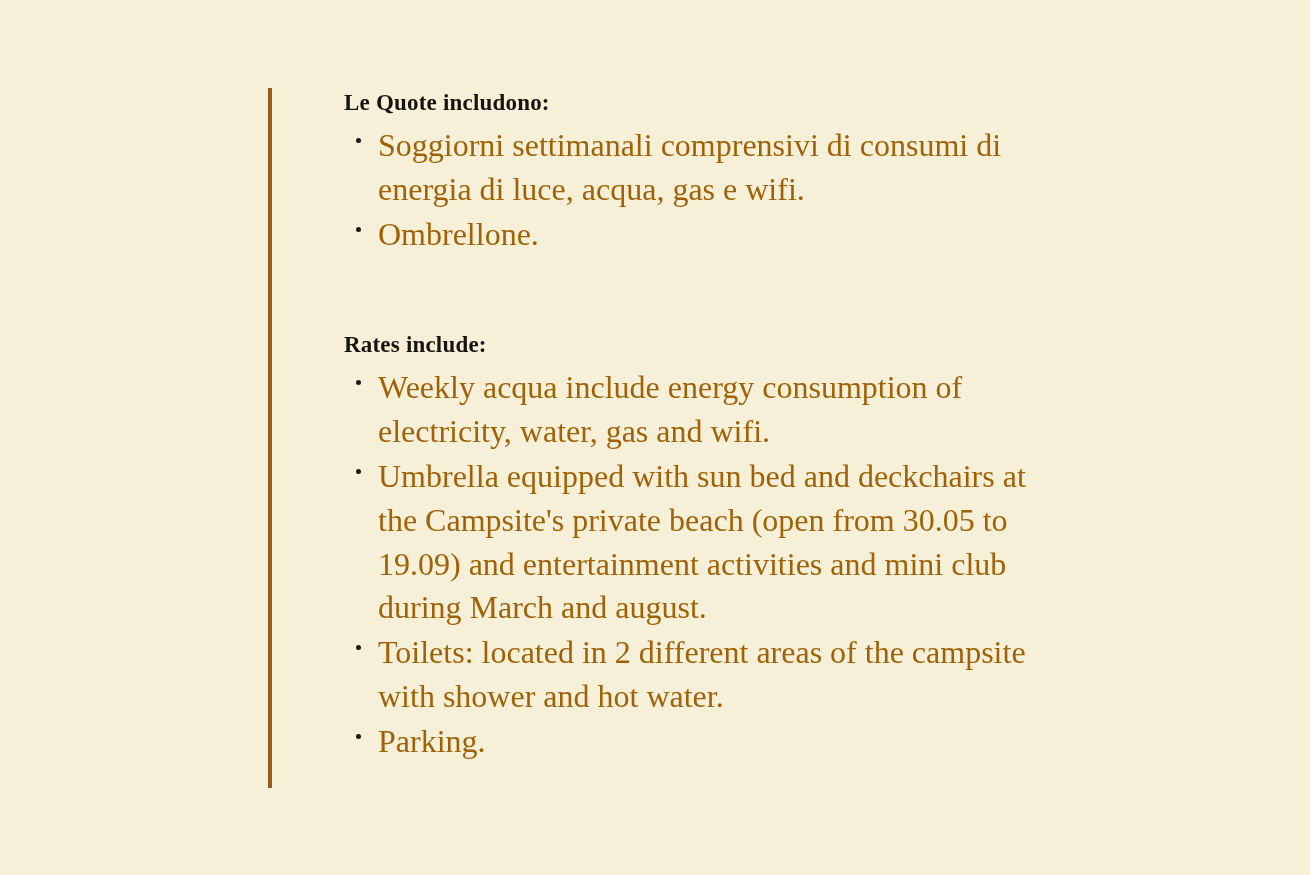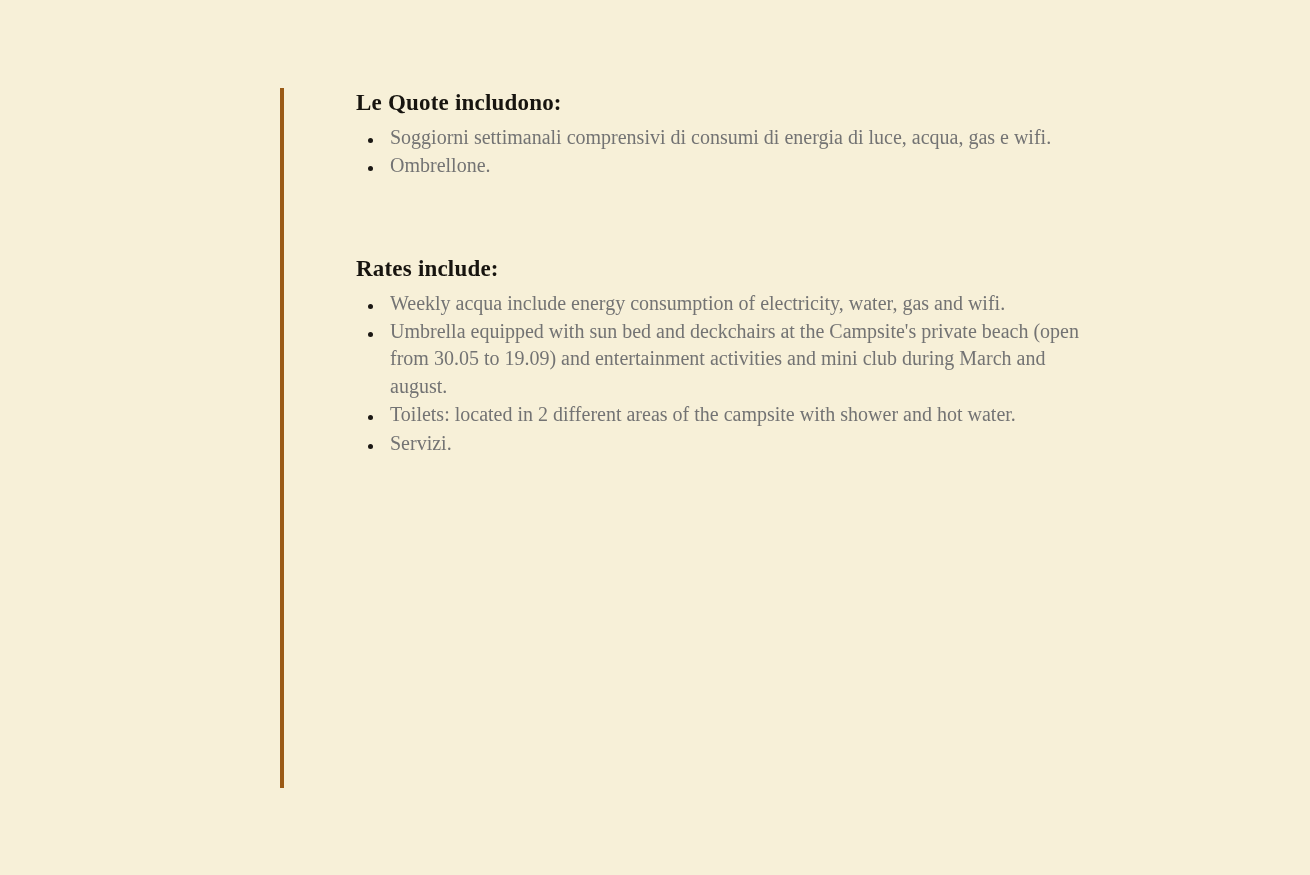--- a/index.html
+++ b/index.html
@@ -15,21 +15,21 @@
     overflow: hidden;
   }
   .page {
     position: relative;
     width: 1310px;
     height: 875px;
     box-sizing: border-box;
   }
   .content-wrap {
     position: absolute;
-    left: 280px;
+    left: 268px;
     top: 88px;
     width: 800px;
     display: flex;
     flex-direction: row;
   }
   .accent-rule {
     width: 4px;
     background: #9a5a16;
     flex: 0 0 4px;
     align-self: stretch;
@@ -54,23 +54,23 @@
     color: #17140f;
   }
   ul.bullets {
     list-style: none;
     margin: 0;
     padding: 0;
   }
   ul.bullets li {
     position: relative;
     padding-left: 34px;
-    font-size: 20px;
+    font-size: 32px;
     line-height: 1.37;
-    color: #737373;
+    color: #a16207;
     margin: 0 0 1px 0;
     max-width: 720px;
   }
   ul.bullets li::before {
     content: "";
     position: absolute;
     left: 12px;
     top: 14px;
     width: 5px;
     height: 5px;
@@ -93,19 +93,19 @@
           <li>Ombrellone.</li>
         </ul>
       </div>
 
       <div class="section">
         <div class="section-heading">Rates include:</div>
         <ul class="bullets">
           <li>Weekly acqua include energy consumption of electricity, water, gas and wifi.</li>
           <li>Umbrella equipped with sun bed and deckchairs at the Campsite's private beach (open from 30.05 to 19.09) and entertainment activities and mini club during March and august.</li>
           <li>Toilets: located in 2 different areas of the campsite with shower and hot water.</li>
-          <li>Servizi.</li>
+          <li>Parking.</li>
         </ul>
       </div>
 
     </div>
   </div>
 </div>
 
 </body></html>

